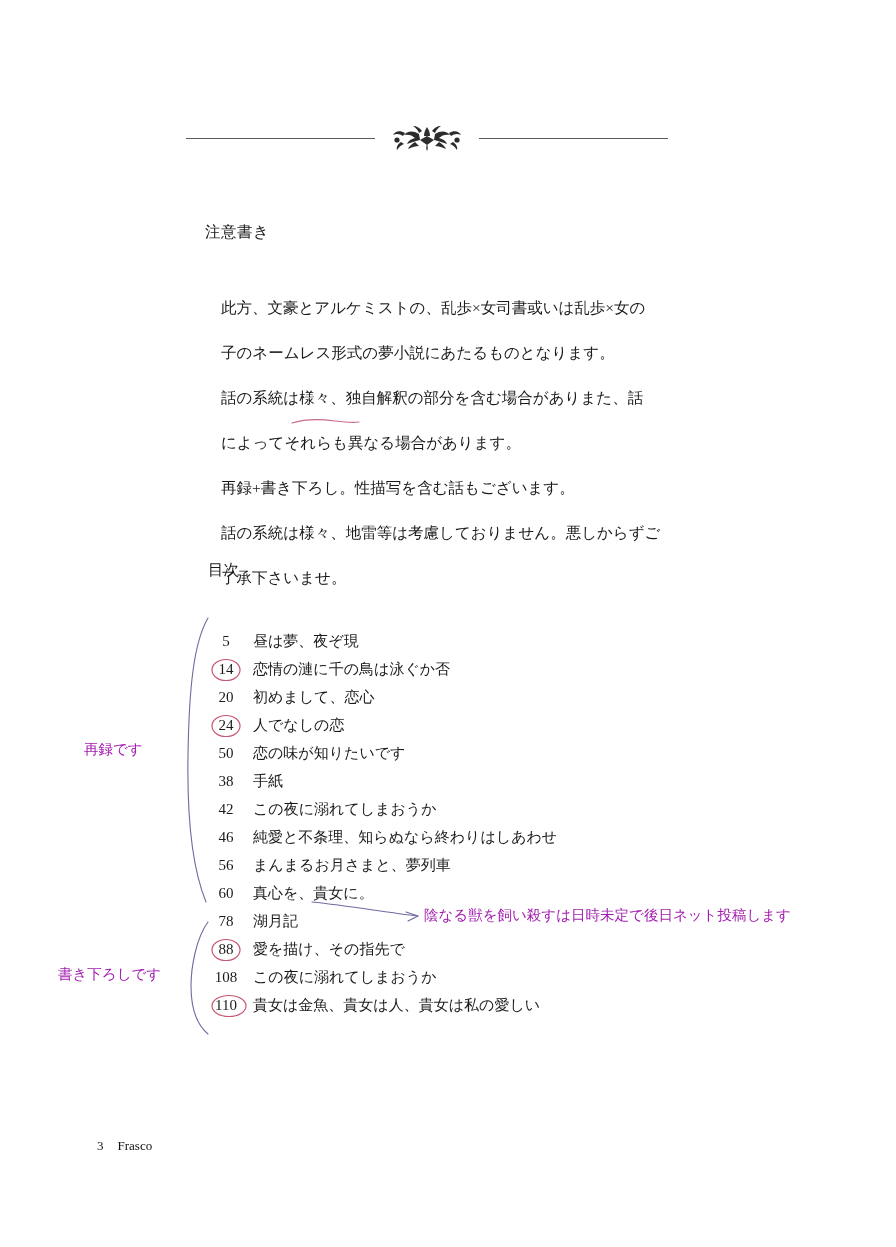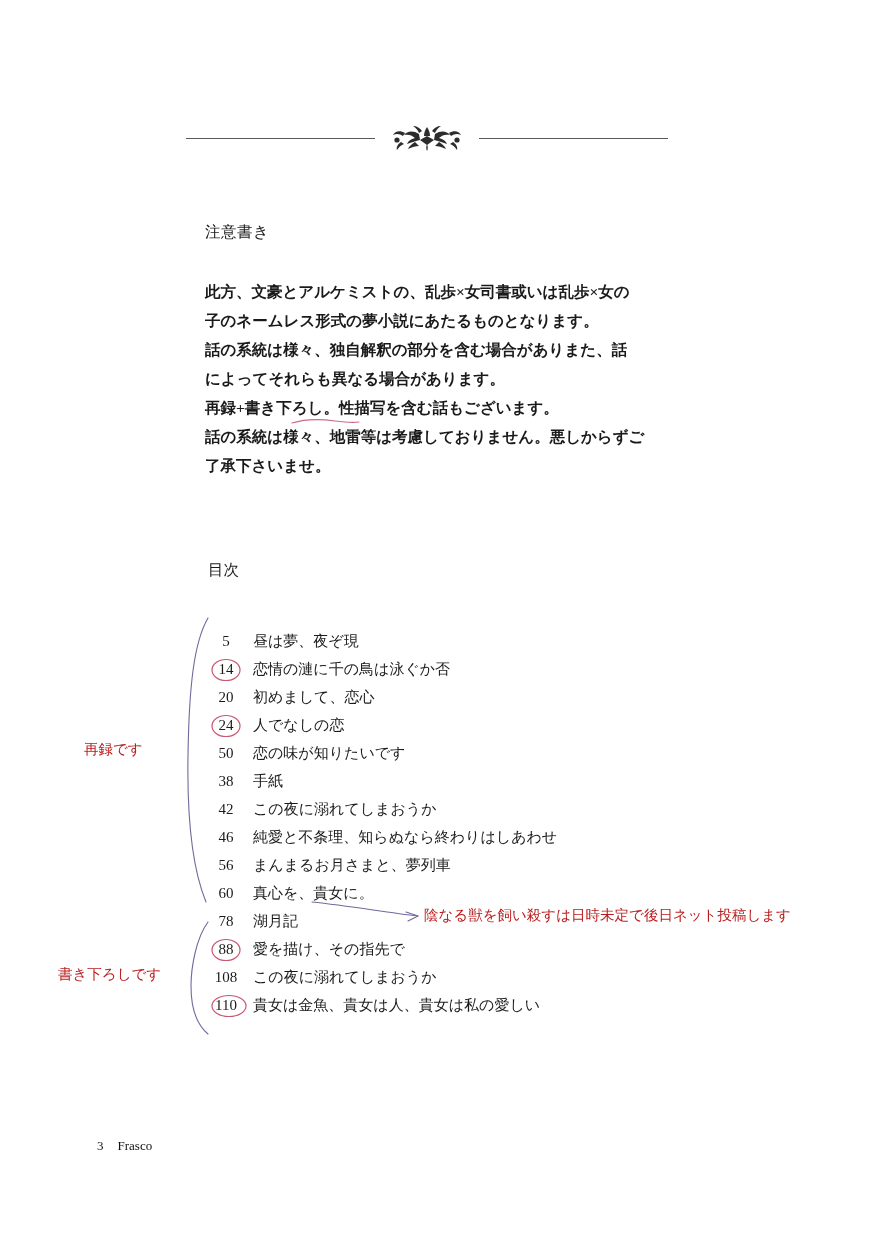--- a/index.html
+++ b/index.html
@@ -57,21 +57,21 @@
     letter-spacing: 0.5px;
   }
   .notice-body {
     position: absolute;
     left: 205px;
     top: 277px;
     width: 480px;
     font-size: 15.5px;
     line-height: 29px;
   }
-  .notice-body p { margin: 0; font-weight: bold; }
+  .notice-body p { margin: 16px; }
 
   
   .pink-underline {
     position: absolute;
     left: 291px;
     top: 418px;
     width: 63px;
     height: 6px;
   }
   .pink-underline svg { display: block; }
@@ -116,21 +116,21 @@
     width: 34px;
     height: 25px;
   }
   .circle-num svg { display: block; }
 
   
   .annot {
     position: absolute;
     font-family: "Liberation Serif", "DejaVu Serif", serif;
     font-size: 14.5px;
-    color: #b91c1c;
+    color: #a21caf;
     white-space: nowrap;
   }
   .annot-reroku { left: 84px; top: 740px; }
   .annot-kakioroshi { left: 58px; top: 965px; text-align: right; }
   .annot-note {
     left: 424px;
     top: 902px;
     width: 440px;
     white-space: normal;
     line-height: 26px;

